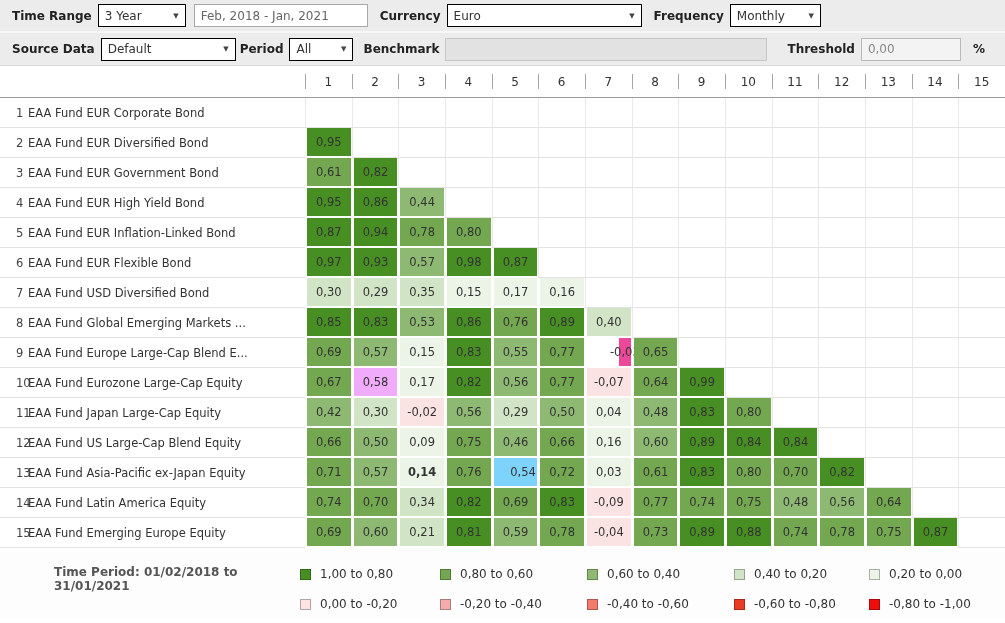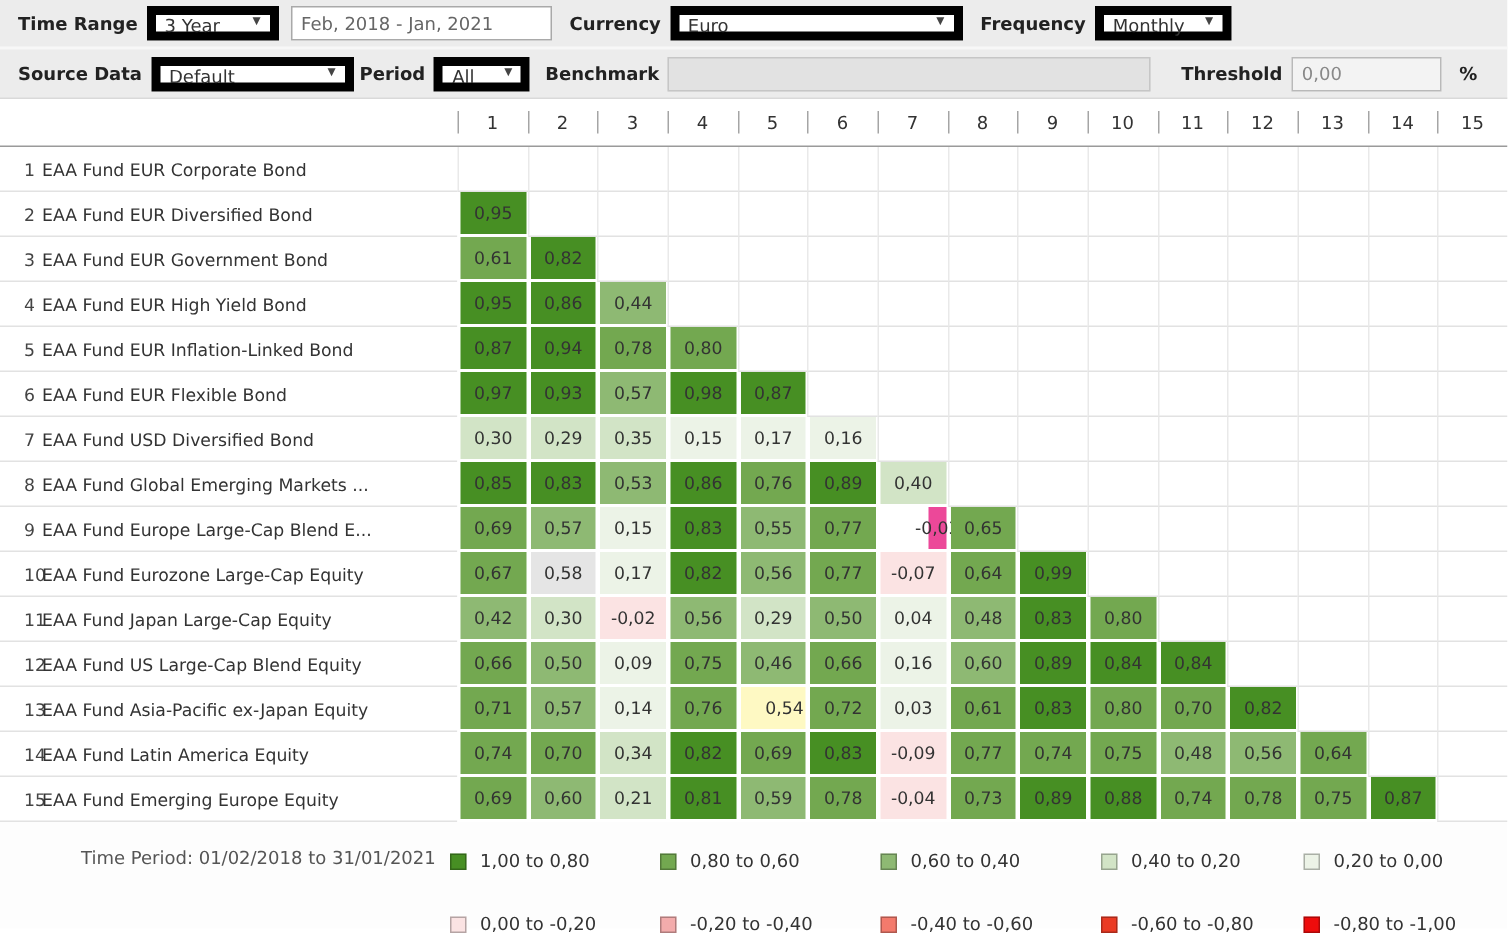--- a/index.html
+++ b/index.html
@@ -5,22 +5,22 @@
   * { box-sizing: border-box; margin: 0; padding: 0; }
   html,body { width:1005px; height:623px; background:#fff; overflow:hidden;
     font-family:"DejaVu Sans","Liberation Sans",sans-serif; font-size:12px; color:#333; }
 
   
   .tb-row { display:flex; align-items:center; height:33px; background:#ececec;
     padding-left:8px; white-space:nowrap; }
   .tb-row1 { border-bottom:2px solid #f7f7f7; }
   .tb-row2 { border-bottom:1px solid #d9d9d9; }
   .tb-label { font-weight:bold; color:#222; margin:0 6px 0 4px; }
-  .selbox { display:flex; justify-content:space-between;
-    background:#fff; border:6px solid #000000; height:23px; padding:0 6px; color:#333;
+  .selbox { display:flex; align-items:center; justify-content:space-between;
+    background:#fff; border:1px solid #000000; height:23px; padding:0 6px; color:#333;
     cursor:pointer; }
   .arrow { font-size:7px; color:#444; margin-left:6px; }
   .txtbox { display:flex; align-items:center; background:#fff; border:1px solid #a9a9a9;
     height:23px; padding:0 6px; color:#666; }
   .disbox { background:#e2e2e2; border:1px solid #c6c6c6; height:23px; }
   .threshbox { background:#f3f3f3; border:1px solid #b9b9b9; height:23px; color:#888;
     display:flex; align-items:center; padding:0 6px; }
 
   
   .matrix { background:#fff; }
@@ -39,23 +39,23 @@
     overflow:hidden; }
   .v-cell { position:relative; border-left:1px solid #e9e9e9;
     border-bottom:1px solid #e2e2e2; }
   .v-cell.filled { border-left-color:#fff; border-bottom-color:#fff; }
   .v-fill { position:absolute; top:0; left:1px; right:1px; bottom:1px;
     display:flex; align-items:center; justify-content:center; font-size:11.5px;
     color:#333; }
 
   
   .footer { display:flex; padding:17px 0 0 54px; background:#fdfdfd; height:71px; }
-  .time-period { width:246px; color:#555; flex:none; }
+  .time-period { width:246px; color:#555; flex:none;font-weight:bold; }
   .legend-grid { display:grid; grid-template-columns:140px 147px 147px 135px auto;
-    grid-auto-rows:18px; row-gap:24px; }
+    grid-auto-rows:18px; row-gap:12px; }
   .legend-item { display:flex; align-items:center; color:#333; }
   .swatch { width:11px; height:11px; border:1px solid rgba(0,0,0,0.28);
     margin-right:9px; flex:none; }
 </style>
 </head>
 <body>
 
 <div class="tb-row tb-row1">
   <span class="tb-label">Time Range</span>
   <div class="selbox" style="width:88px">
@@ -382,21 +382,21 @@
       </div>
       <div class="m-grid m-row">
         <div class="name-cell">
           <span class="row-num">10</span>
           <span class="fund-name">EAA Fund Eurozone Large-Cap Equity</span>
         </div>
         <div class="v-cell filled">
           <div class="v-fill" style="background: rgb(115, 168, 80);">0,67</div>
         </div>
         <div class="v-cell filled">
-          <div class="v-fill" style="background: #e5e5e5; text-align: center;">0,58</div>
+          <div class="v-fill" style="background: #f0abfc; text-align: center;">0,58</div>
         </div>
         <div class="v-cell filled">
           <div class="v-fill" style="background: rgb(236, 243, 231);">0,17</div>
         </div>
         <div class="v-cell filled">
           <div class="v-fill" style="background: rgb(71, 143, 35);">0,82</div>
         </div>
         <div class="v-cell filled">
           <div class="v-fill" style="background: rgb(142, 185, 115);">0,56</div>
         </div>
@@ -508,27 +508,27 @@
           <span class="row-num">13</span>
           <span class="fund-name">EAA Fund Asia-Pacific ex-Japan Equity</span>
         </div>
         <div class="v-cell filled">
           <div class="v-fill" style="background: rgb(115, 168, 80);">0,71</div>
         </div>
         <div class="v-cell filled">
           <div class="v-fill" style="background: rgb(142, 185, 115);">0,57</div>
         </div>
         <div class="v-cell filled">
-          <div class="v-fill" style="background: rgb(236, 243, 231);">0,14</div>
+          <div class="v-fill" style="background: rgb(236, 243, 231); font-weight: bold;">0,14</div>
         </div>
         <div class="v-cell filled">
           <div class="v-fill" style="background: rgb(115, 168, 80);">0,76</div>
         </div>
         <div class="v-cell filled">
-          <div class="v-fill" style="background: #fef9c3; padding-left: 15px;">0,54</div>
+          <div class="v-fill" style="background: #7dd3fc; padding-left: 15px;">0,54</div>
         </div>
         <div class="v-cell filled">
           <div class="v-fill" style="background: rgb(115, 168, 80);">0,72</div>
         </div>
         <div class="v-cell filled">
           <div class="v-fill" style="background: rgb(236, 243, 231);">0,03</div>
         </div>
         <div class="v-cell filled">
           <div class="v-fill" style="background: rgb(115, 168, 80);">0,61</div>
         </div>

